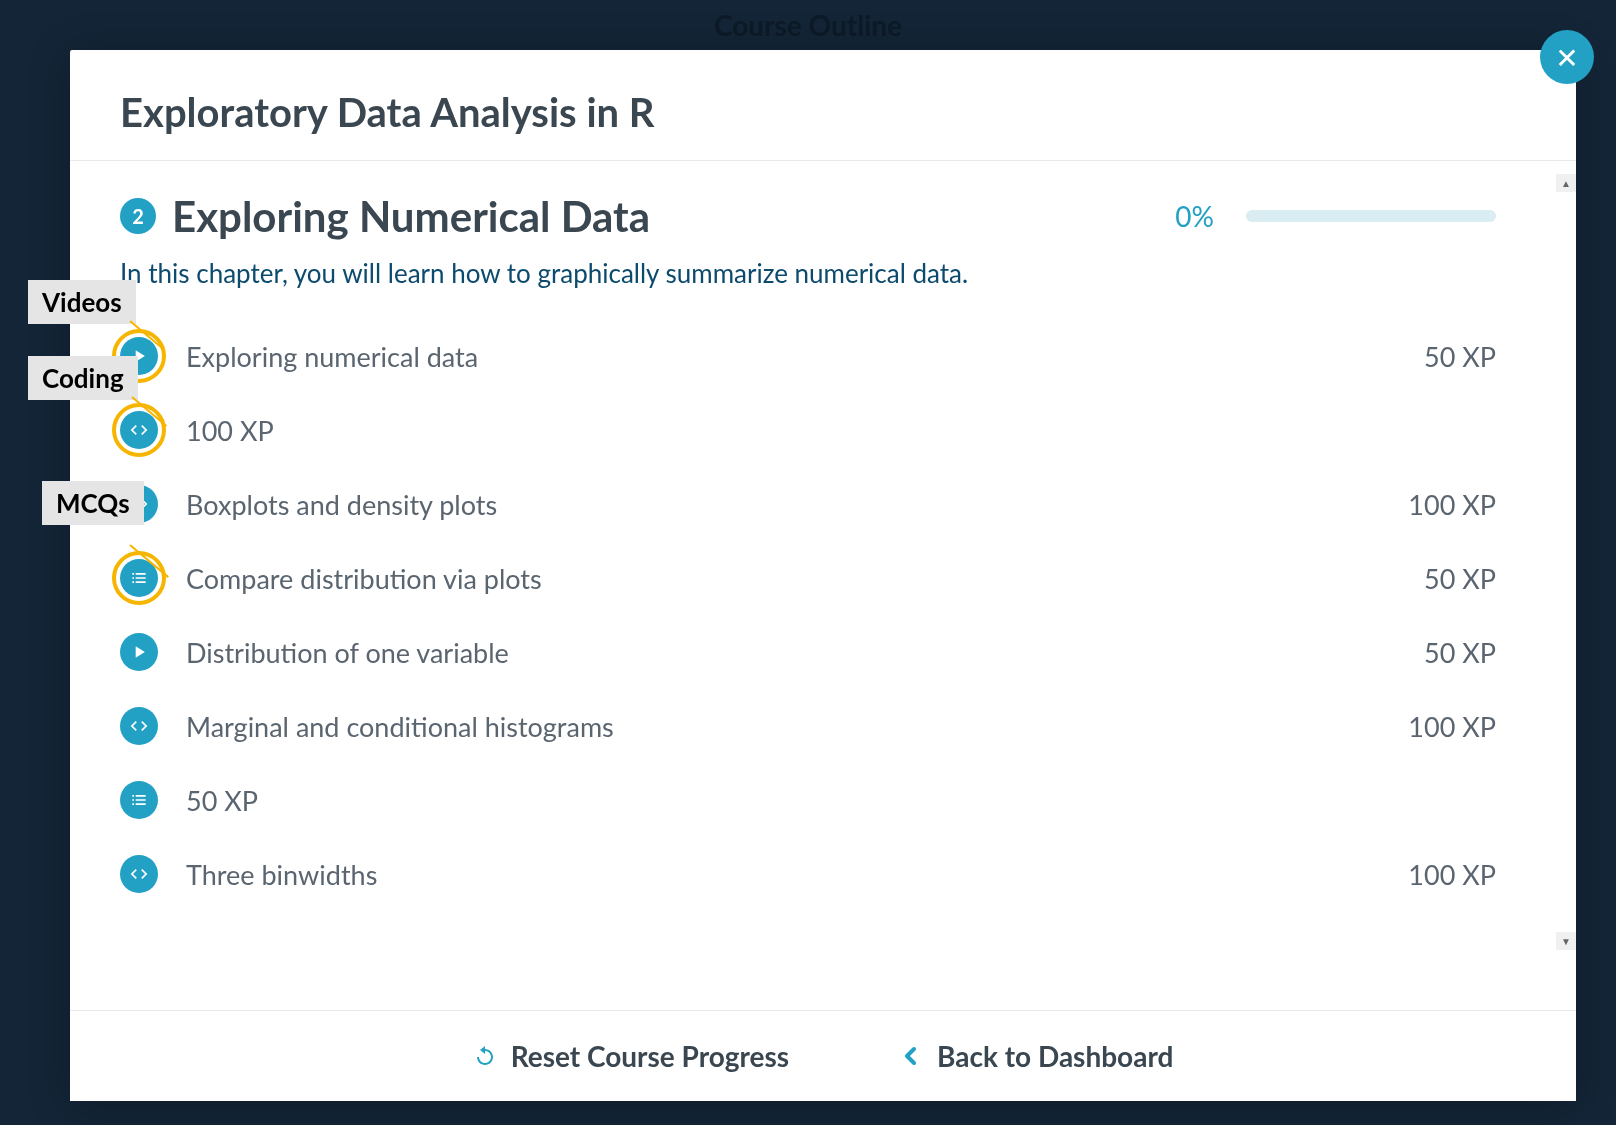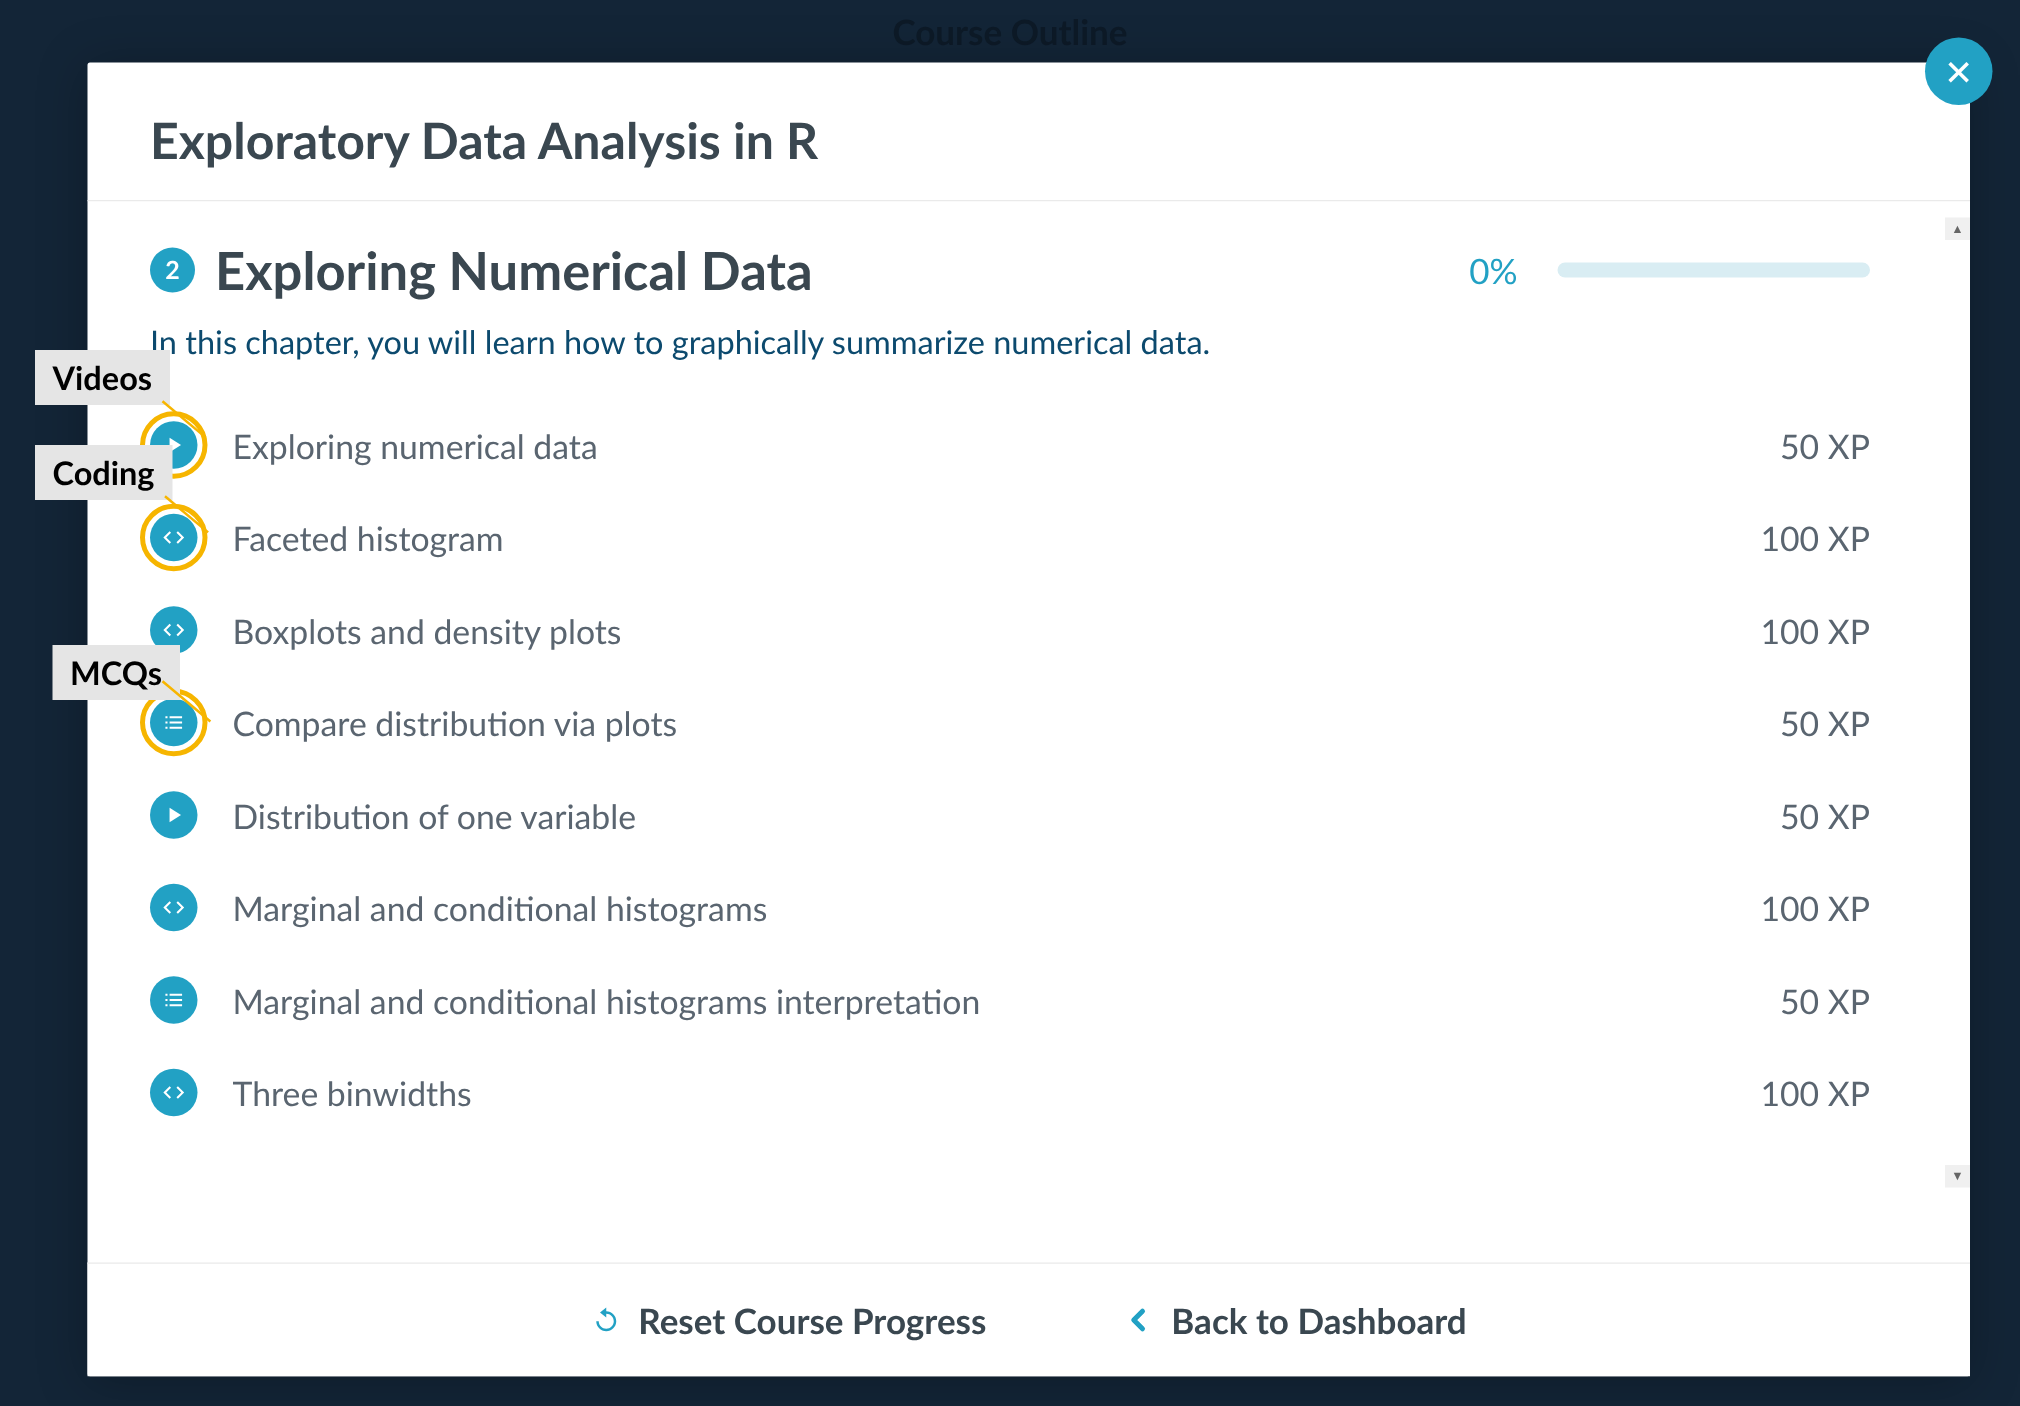--- a/index.html
+++ b/index.html
@@ -212,21 +212,20 @@
           </span>
         <span class="ex-title">Exploring numerical data</span>
         <span class="ex-xp">50 XP</span>
       </li>
       <li class="ex-item">
         <span class="ex-icon ringed">
             <svg viewBox="0 0 24 24">
               <path d="M9.4 16.6 4.8 12l4.6-4.6L8 6l-6 6 6 6zM14.6 7.4 19.2 12l-4.6 4.6L16 18l6-6-6-6z"></path>
             </svg>
           </span>
-        <span class="ex-title">Faceted histogram</span>
         <span class="ex-xp">100 XP</span>
       </li>
       <li class="ex-item">
         <span class="ex-icon">
             <svg viewBox="0 0 24 24">
               <path d="M9.4 16.6 4.8 12l4.6-4.6L8 6l-6 6 6 6zM14.6 7.4 19.2 12l-4.6 4.6L16 18l6-6-6-6z"></path>
             </svg>
           </span>
         <span class="ex-title">Boxplots and density plots</span>
         <span class="ex-xp">100 XP</span>
@@ -257,21 +256,20 @@
           </span>
         <span class="ex-title">Marginal and conditional histograms</span>
         <span class="ex-xp">100 XP</span>
       </li>
       <li class="ex-item">
         <span class="ex-icon">
             <svg viewBox="0 0 24 24">
               <path d="M4 6h2v2H4zM8 6h12v2H8zM4 11h2v2H4zM8 11h12v2H8zM4 16h2v2H4zM8 16h12v2H8z"></path>
             </svg>
           </span>
-        <span class="ex-title">Marginal and conditional histograms interpretation</span>
         <span class="ex-xp">50 XP</span>
       </li>
       <li class="ex-item">
         <span class="ex-icon">
             <svg viewBox="0 0 24 24">
               <path d="M9.4 16.6 4.8 12l4.6-4.6L8 6l-6 6 6 6zM14.6 7.4 19.2 12l-4.6 4.6L16 18l6-6-6-6z"></path>
             </svg>
           </span>
         <span class="ex-title">Three binwidths</span>
         <span class="ex-xp">100 XP</span>
@@ -299,14 +297,14 @@
 
 <div class="scroll-btn" style="top:174px">▲</div>
 <div class="scroll-btn" style="top:932px">▼</div>
 
 <div class="anno" style="top:280px;left:28px">Videos</div>
 <div class="anno-line" style="top:320px;left:130px;transform:rotate(40deg);width:45px"></div>
 
 <div class="anno" style="top:356px;left:28px">Coding</div>
 <div class="anno-line" style="top:396px;left:132px;transform:rotate(40deg);width:45px"></div>
 
-<div class="anno" style="top:516px;left:42px">MCQs</div>
+<div class="anno" style="top:481px;left:42px">MCQs</div>
 <div class="anno-line" style="top:544px;left:130px;transform:rotate(40deg);width:50px"></div>
 
 </body></html>

